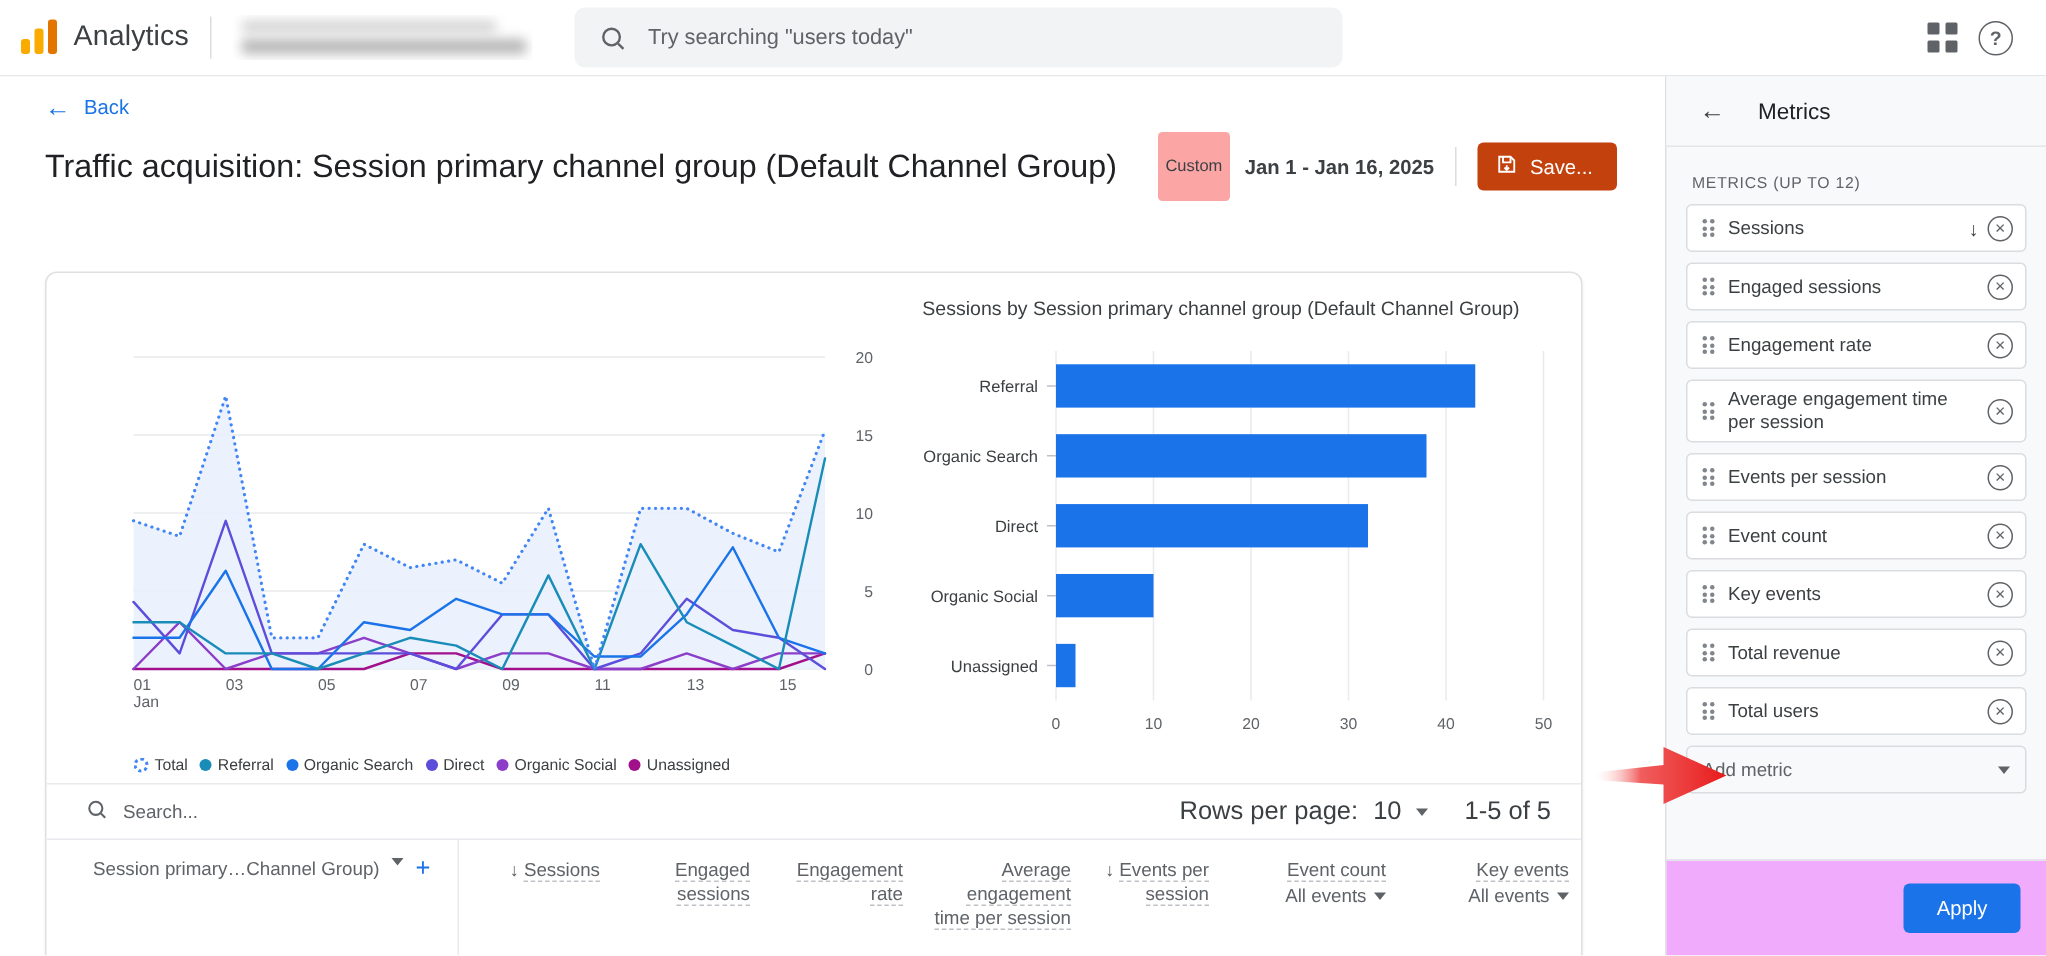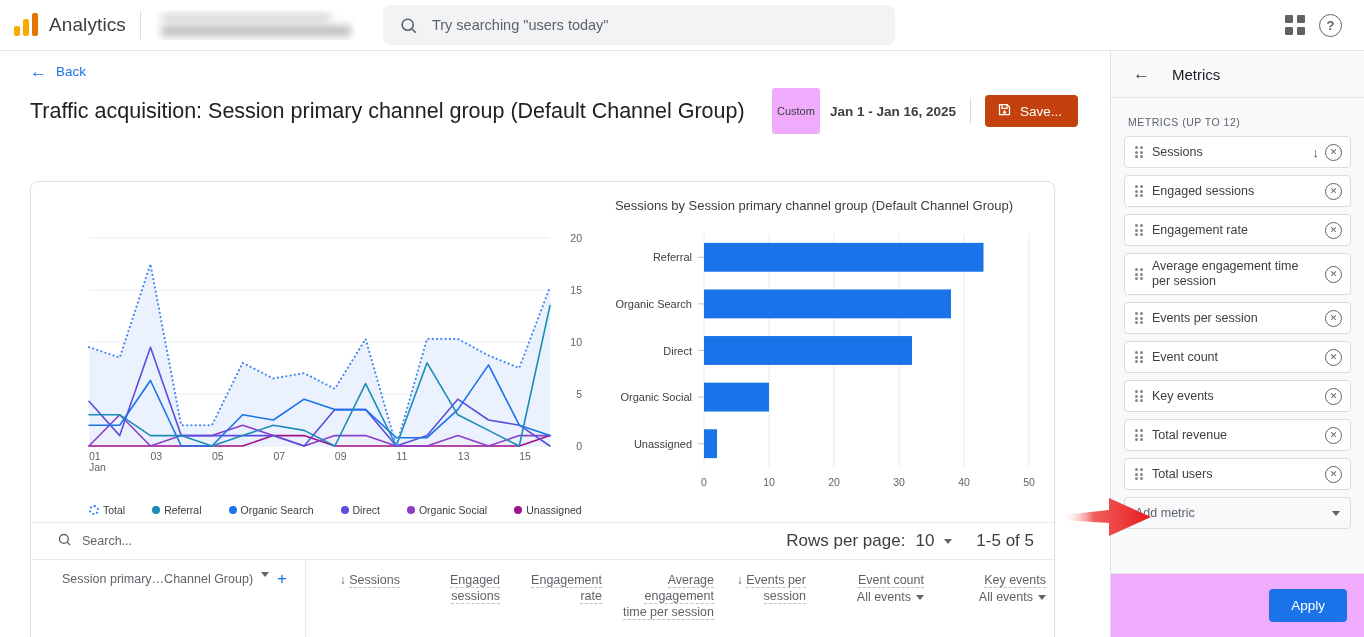--- a/index.html
+++ b/index.html
@@ -52,21 +52,21 @@
 
   
   .content{position:absolute;left:0;top:51px;width:1110px;height:586px;background:#fff;overflow:hidden;}
   .backrow{margin:12px 0 0 30px;display:flex;align-items:center;gap:9px;cursor:pointer;width:62px;}
   .backrow .barrow{color:#1a73e8;font-size:17px;line-height:1;}
   .backrow .blabel{color:#1a73e8;font-size:13.5px;}
 
   .titlerow{display:flex;align-items:center;margin:8px 0 0 30px;width:1048px;}
   .pagetitle{font-size:21.5px;color:#202124;font-weight:400;letter-spacing:0;}
   .daterow{margin-left:auto;display:flex;align-items:center;gap:10px;}
-  .custom-chip{background:#f0abfc;color:#3c4043;font-size:11px;border-radius:3px;padding:17px 5px;}
+  .custom-chip{background:#fca5a5;color:#3c4043;font-size:11px;border-radius:3px;padding:17px 5px;}
   .daterange{font-size:13.5px;color:#3c4043;font-weight:bold;cursor:pointer;}
   .vsep{width:1px;height:26px;background:#dadce0;margin:0 4px;}
   .savebtn{
     background:#c2410c;color:#fff;border:none;border-radius:4px;height:32px;padding:0 16px 0 12px;
     font-size:13.5px;display:flex;align-items:center;gap:8px;cursor:pointer;font-family:inherit;
   }
 
   
   .card{
     position:absolute;left:30px;top:130px;width:1025px;height:470px;
@@ -79,21 +79,21 @@
   .chart-right{width:455px;position:relative;padding:16px 0 0 0;box-sizing:border-box;border-left:1px solid transparent;}
   .chart-title{font-size:13px;color:#3c4043;}
   .lt-head{display:flex;align-items:flex-start;}
   .gran-select{
     margin-left:auto;margin-right:22px;width:95px;height:34px;border:1px solid #dadce0;border-radius:4px;
     display:flex;align-items:center;justify-content:space-between;padding:0 10px;box-sizing:border-box;
     font-size:13px;color:#3c4043;cursor:pointer;
   }
   .caret{width:0;height:0;border-left:4.5px solid transparent;border-right:4.5px solid transparent;border-top:5px solid #5f6368;}
 
-  .legend{position:absolute;left:58px;bottom:6px;display:flex;align-items:center;gap:27px;}
+  .legend{position:absolute;left:58px;bottom:6px;display:flex;align-items:center;gap:8px;}
   .legend .li{display:flex;align-items:center;gap:4px;font-size:10.5px;color:#3c4043;cursor:pointer;}
   .legend .dot{width:8px;height:8px;border-radius:50%;display:block;}
   .legend .dot.dash{background:transparent;border:2px dotted #4285f4;width:6px;height:6px;}
 
   
   .tablesec{border-top:1px solid #e8eaed;}
   .tbl-top{height:36px;display:flex;align-items:center;padding:0 20px 0 26px;}
   .tbl-search{display:flex;align-items:center;gap:10px;color:#5f6368;font-size:12.5px;cursor:text;}
   .rowsper{margin-left:auto;display:flex;align-items:center;gap:10px;font-size:17px;color:#3c4043;}
   .rowsper .rp-label{color:#3c4043;}

